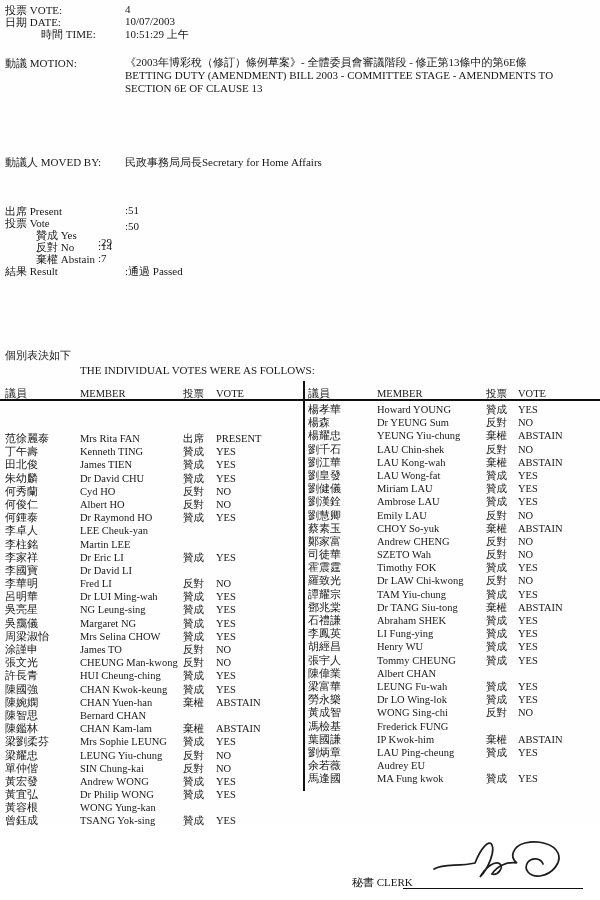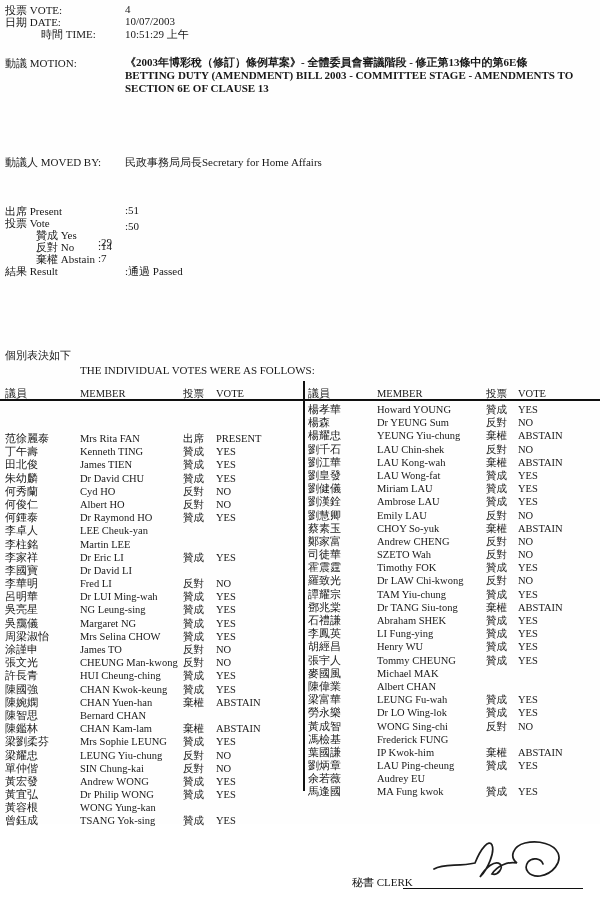--- a/index.html
+++ b/index.html
@@ -5,21 +5,21 @@
   html,body{margin:0;padding:0;}
   body{
     width:600px;height:900px;overflow:hidden;background:#ffffff;
     font-family:"Liberation Serif","DejaVu Serif",serif;
     color:#181818;
   }
   .page{position:relative;width:600px;height:824px;background:#fefefe;}
   .abs{position:absolute;white-space:nowrap;}
   .lbl{font-size:11px;}
   .val{font-size:11px;}
-  .motion-line{font-size:11px;line-height:13px;white-space:normal;font-weight:bold;}
+  .motion-line{font-size:11px;line-height:13px;white-space:normal;}
   .caption{font-size:11px;}
   
   .thead,.vrow{display:grid;align-items:baseline;}
   .grid-left{grid-template-columns:75px 103px 33px auto;}
   .grid-right{grid-template-columns:69px 109px 32px auto;}
   .vrows{position:absolute;}
   .vrow{height:13.2px;}
   .vrow span{font-size:10.5px;white-space:nowrap;overflow:visible;}
   .vrow span:first-child{font-size:11px;}
   .thead span{font-size:10.5px;white-space:nowrap;}
@@ -387,26 +387,20 @@
         <span>贊成</span>
         <span>YES</span>
       </div>
       <div class="vrow grid-right">
         <span>張宇人</span>
         <span>Tommy CHEUNG</span>
         <span>贊成</span>
         <span>YES</span>
       </div>
       <div class="vrow grid-right">
-        <span>麥國風</span>
-        <span>Michael MAK</span>
-        <span></span>
-        <span></span>
-      </div>
-      <div class="vrow grid-right">
         <span>陳偉業</span>
         <span>Albert CHAN</span>
         <span></span>
         <span></span>
       </div>
       <div class="vrow grid-right">
         <span>梁富華</span>
         <span>LEUNG Fu-wah</span>
         <span>贊成</span>
         <span>YES</span>

